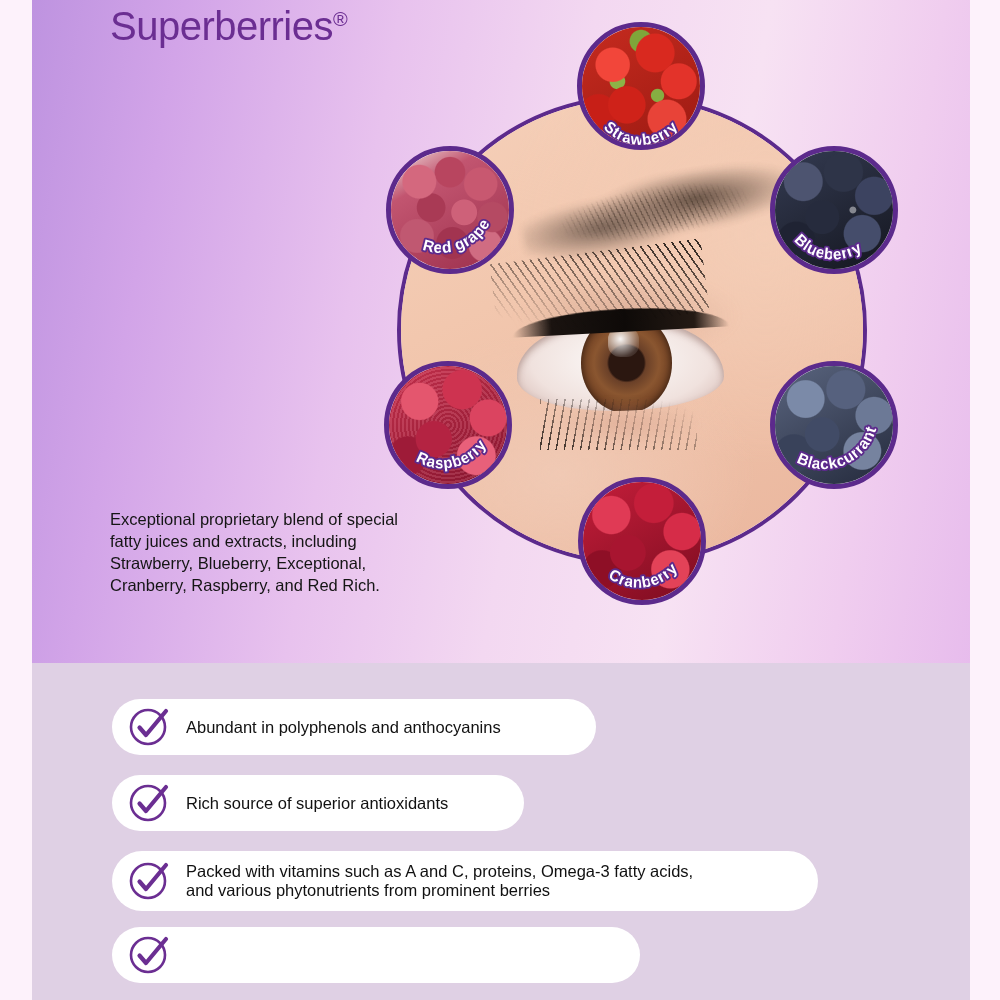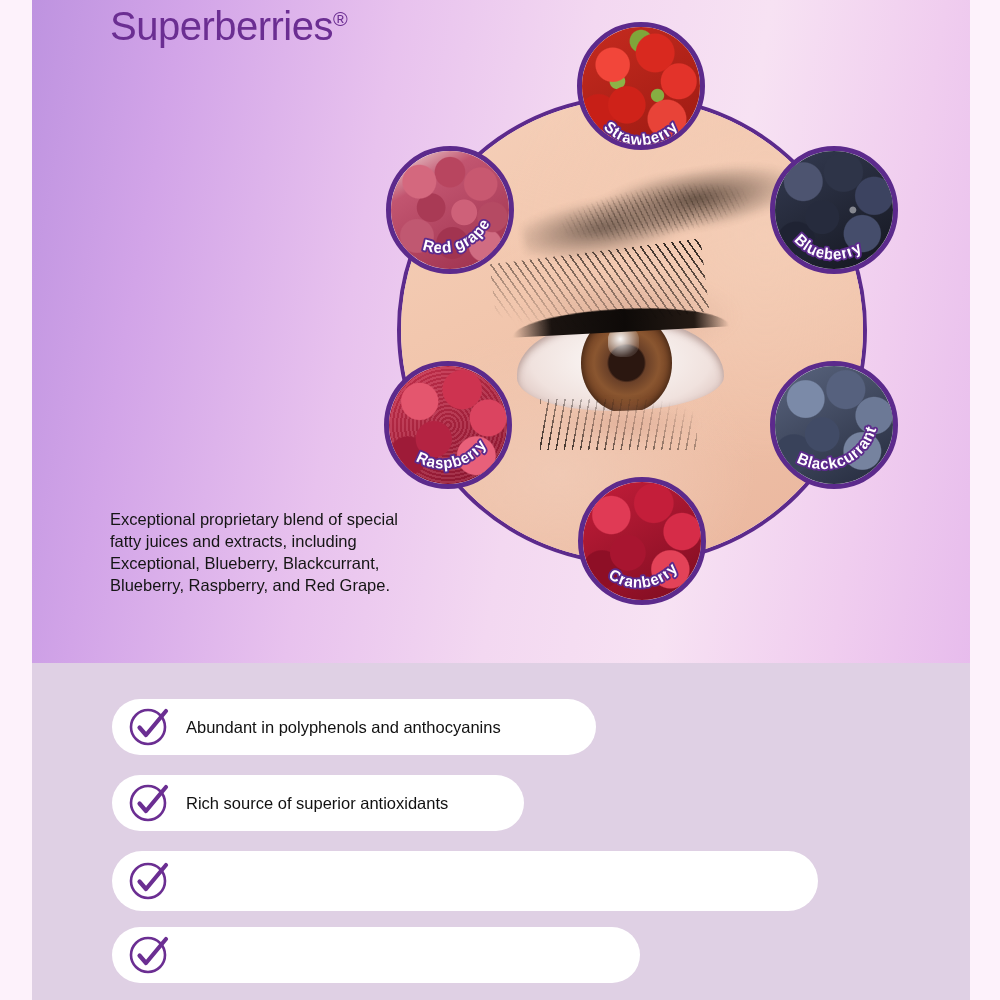--- a/index.html
+++ b/index.html
@@ -295,22 +295,22 @@
   <div class="side-strip right"></div>
 
   <div id="hero">
     <div class="glow"></div>
 
     <h1 id="title"><span>Superberries</span><span class="reg">®</span></h1>
 
     <p id="desc">
       <span>Exceptional proprietary blend of special</span>
       <span>fatty juices and extracts, including</span>
-      <span>Exceptional, Blueberry, Blackcurrant,</span>
-      <span>Blueberry, Raspberry, and Red Grape.</span>
+      <span>Strawberry, Blueberry, Exceptional,</span>
+      <span>Cranberry, Raspberry, and Red Rich.</span>
     </p>
 
     <div id="eye-wrap">
       <div id="eye-photo">
         <div class="skin"></div>
         <div class="brow"></div>
         <div class="brow-hairs"></div>
         <div class="lid-shade"></div>
         <div class="eyeball">
           <div class="iris"></div>
@@ -418,20 +418,24 @@
       <span class="txt">Rich source of superior antioxidants</span>
     </div>
 
     <div class="pill" id="pill-2">
       <span class="check">
         <svg viewBox="0 0 44 44">
             <circle cx="22" cy="22" r="17" fill="none" stroke="#6B2E92" stroke-width="2.6"></circle>
           <path d="M13.5 22.5 L20 30 L40 6" fill="none" stroke="#6B2E92" stroke-width="4.2" stroke-linecap="round" stroke-linejoin="round"></path>
           </svg>
       </span>
+      <span class="txt">
+        <span>Packed with vitamins such as A and C, proteins, Omega-3 fatty acids,</span><br>
+        <span>and various phytonutrients from prominent berries</span>
+      </span>
     </div>
 
     <div class="pill" id="pill-3">
       <span class="check">
         <svg viewBox="0 0 44 44">
             <circle cx="22" cy="22" r="17" fill="none" stroke="#6B2E92" stroke-width="2.6"></circle>
           <path d="M13.5 22.5 L20 30 L40 6" fill="none" stroke="#6B2E92" stroke-width="4.2" stroke-linecap="round" stroke-linejoin="round"></path>
           </svg>
       </span>
     </div>

